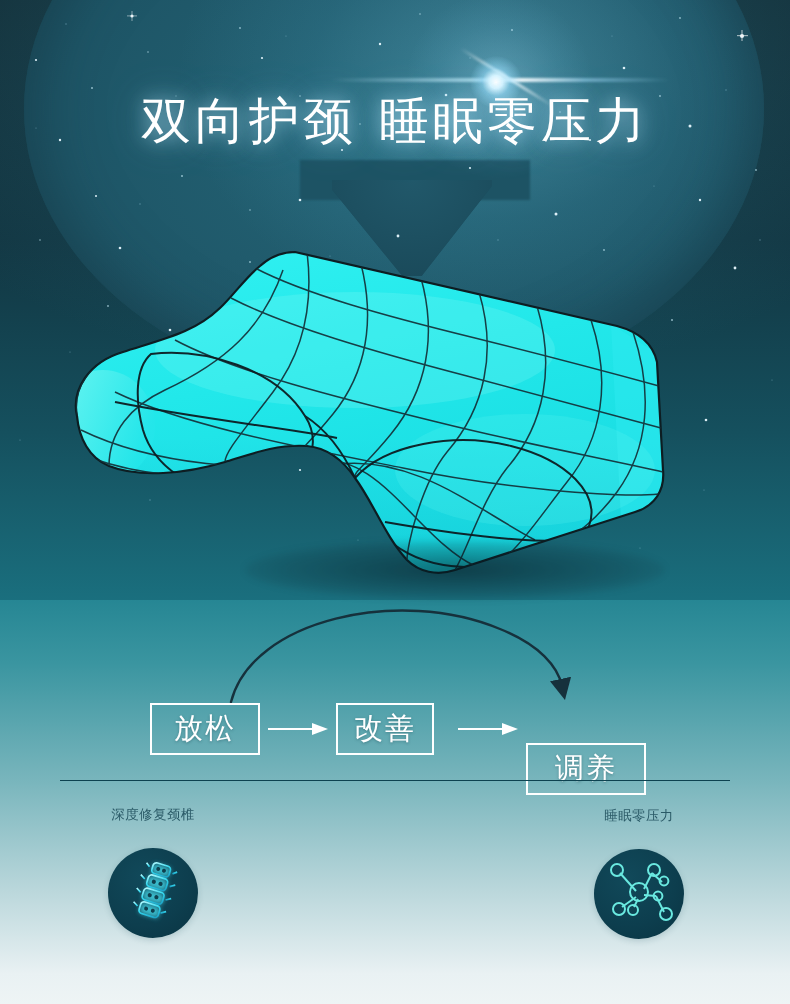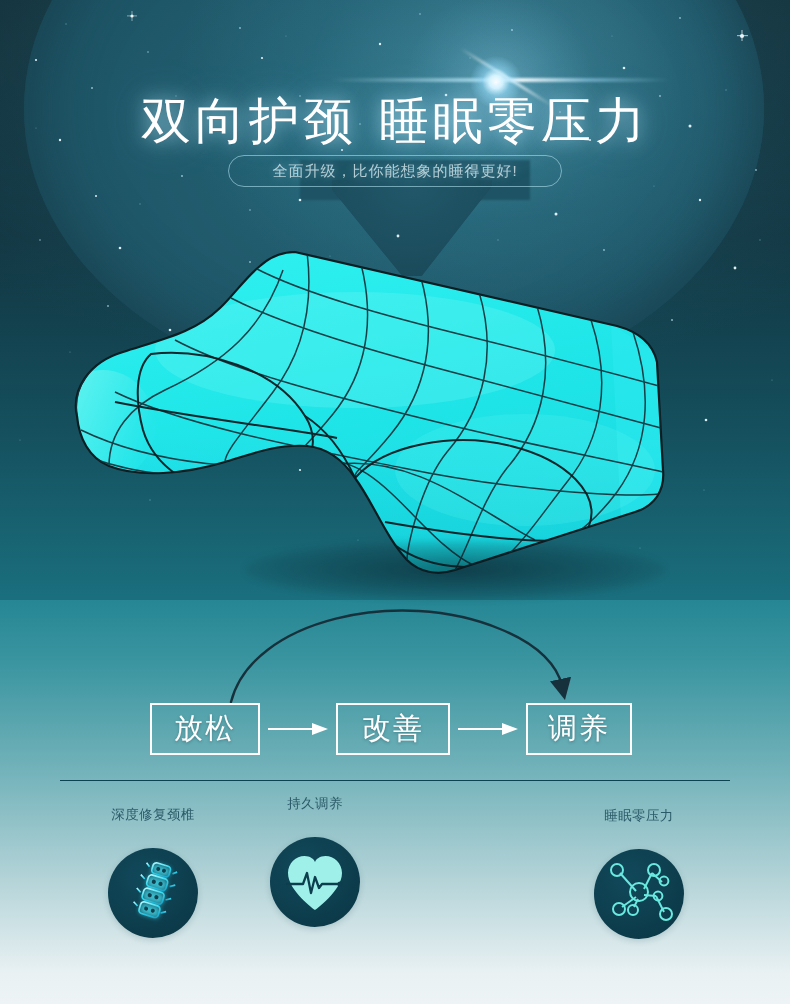--- a/index.html
+++ b/index.html
@@ -180,22 +180,22 @@
     box-sizing: border-box;
     display: flex;
     align-items: center;
     justify-content: center;
     font-size: 29px;
     letter-spacing: 2px;
     color: #ffffff;
     text-shadow: 0 1px 3px rgba(10,50,60,.35);
   }
   #flow-box-0 { left: 150px; width: 110px; text-align: right; }
-  #flow-box-1 { left: 336px; width: 114px; }
-  #flow-box-2 { left: 526px; width: 106px; }
+  #flow-box-1 { left: 336px; width: 98px; }
+  #flow-box-2 { left: 526px; width: 120px; margin-top: 40px; }
 
   .flow-arrow {
     position: absolute;
     top: 722px;
     height: 14px;
   }
   #flow-arrow-0 { left: 268px; width: 60px; }
   #flow-arrow-1 { left: 458px; width: 60px; }
 
   
@@ -345,23 +345,20 @@
     </svg>
 
     <div class="flare-halo"></div>
     <div class="flare-streak-h"></div>
     <div class="flare-streak-d"></div>
     <div class="flare-core"></div>
   </div>
 
   <div class="title-main">
     <span>双向护颈</span><span class="gap"></span><span>睡眠零压力</span>
-  </div>
-  <div class="subtitle-pill">
-    <span>全面升级，比你能想象的睡得更好!</span>
   </div>
 
   <div class="pillow-wrap">
     <div class="pillow-shadow"></div>
     <svg width="640" height="360" viewBox="0 0 640 360">
       <defs>
         <linearGradient id="pillowTop" x1="0" y1="0" x2="0.35" y2="1">
           <stop offset="0%" stop-color="#33f2f2"></stop>
           <stop offset="45%" stop-color="#22e8ea"></stop>
           <stop offset="100%" stop-color="#17d9e0"></stop>
@@ -523,36 +520,20 @@
               <circle cx="49.5" cy="34" r="2.1"></circle>
             <circle cx="42.5" cy="48" r="2.1"></circle>
               <circle cx="49.5" cy="48" r="2.1"></circle>
             <circle cx="43" cy="62" r="2"></circle>
               <circle cx="50" cy="62" r="2"></circle>
           </g>
         </svg>
       </div>
     </div>
 
-    <div class="feature" id="feature-1">
-      <div class="feature-label">持久调养</div>
-      <div class="feature-circle">
-        <svg width="90" height="90" viewBox="0 0 90 90">
-          <path d="M 45 73
-                   C 45 73, 18 54, 18 36
-                   C 18 26, 26 19, 34.5 19
-                   C 40 19, 44 22, 45 25
-                   C 46 22, 50 19, 55.5 19
-                   C 64 19, 72 26, 72 36
-                   C 72 54, 45 73, 45 73 Z" fill="#9ff0e8"></path>
-          <path d="M 17 47 L 33 47 L 37 36 L 41 56 L 45 40 L 49 51 L 52 47 L 70 47" fill="none" stroke="#0d3e4e" stroke-width="2.3" stroke-linejoin="round" stroke-linecap="round"></path>
-          <circle cx="70" cy="47" r="2.6" fill="#0d3e4e"></circle>
-        </svg>
-      </div>
-    </div>
 
 
     <div class="feature" id="feature-3">
       <div class="feature-label">睡眠零压力</div>
       <div class="feature-circle">
         <svg width="90" height="90" viewBox="0 0 90 90">
           <g stroke="#6ae9e0" stroke-width="2" fill="none">
             <line x1="26" y1="24" x2="42" y2="42"></line>
             <line x1="50" y1="40" x2="58" y2="24"></line>
             <line x1="58" y1="24" x2="68" y2="33"></line>

